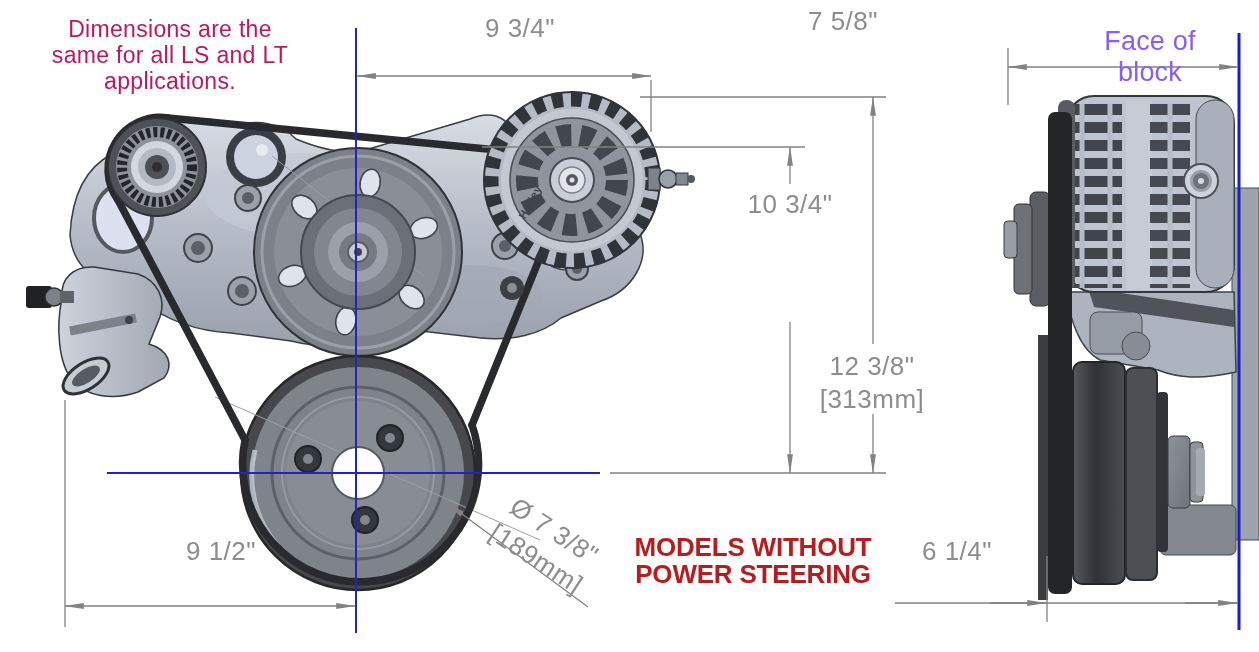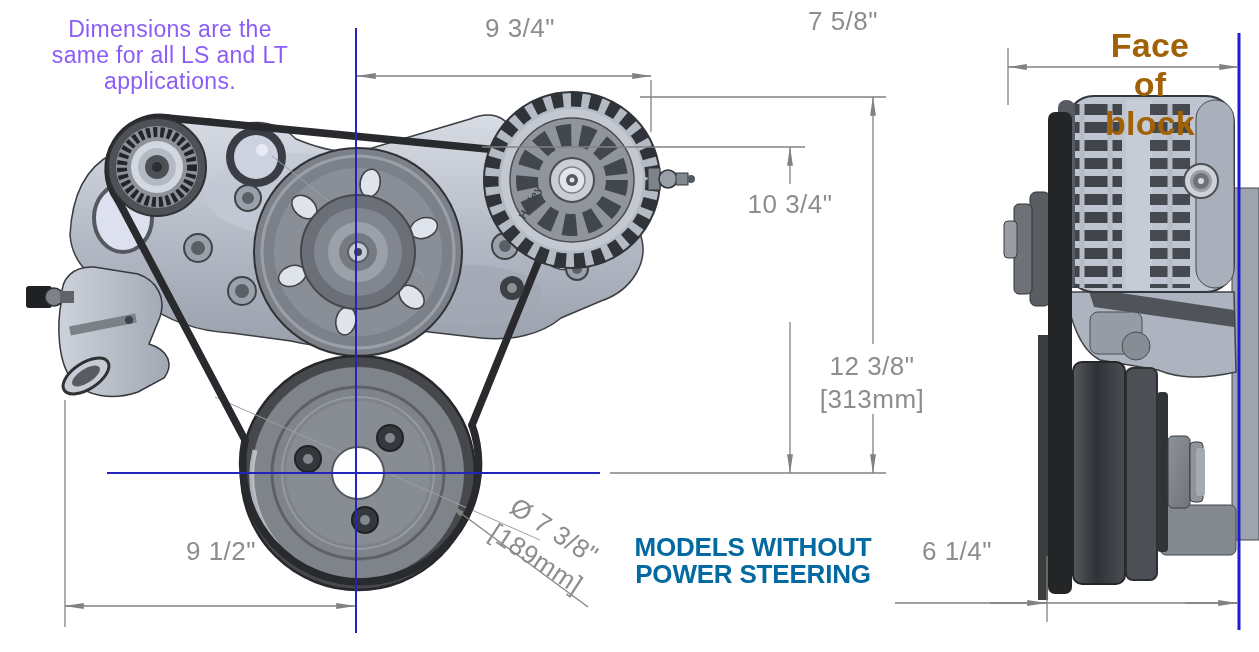--- a/index.html
+++ b/index.html
@@ -1,25 +1,25 @@
 <!DOCTYPE html>
 <html><head>
 <meta charset="utf-8">
 <style>
   html,body{margin:0;padding:0;background:#fff;}
   #stage{position:relative;width:1259px;height:652px;background:#ffffff;overflow:hidden;
          font-family:"Liberation Sans", sans-serif;}
   #drawing{position:absolute;left:0;top:0;}
   .txt{position:absolute;text-align:center;transform:translateX(-50%);}
   .pre{white-space:pre-line;}
-  .note{color:#8b5cf6;font-size:23px;line-height:26px;letter-spacing:.3px;}
+  .note{color:#be185d;font-size:23px;line-height:26px;letter-spacing:.3px;}
   .dim{color:#8d8d8d;font-size:26px;line-height:33px;letter-spacing:.5px;}
   .dim .mm{letter-spacing:.5px;}
-  .blue-label{color:#a16207;font-weight:bold;font-size:34px;letter-spacing:.2px;}
-  .black-label{color:#0369a1;font-weight:bold;font-size:26px;line-height:27px;letter-spacing:-0.2px;}
+  .blue-label{color:#8b5cf6;font-weight:normal;font-size:27px;letter-spacing:.2px;}
+  .black-label{color:#b91c1c;font-weight:bold;font-size:26px;line-height:27px;letter-spacing:-0.2px;}
   .rot-dim{transform:translateX(-50%) rotate(33deg);}
   .brand{position:absolute;color:#3f434a;font-size:11px;font-weight:bold;
          transform:rotate(-62deg);letter-spacing:.5px;}
 </style>
 </head>
 <body>
 
 <div id="stage">
 
 <svg id="drawing" width="1259" height="652" viewBox="0 0 1259 652">

